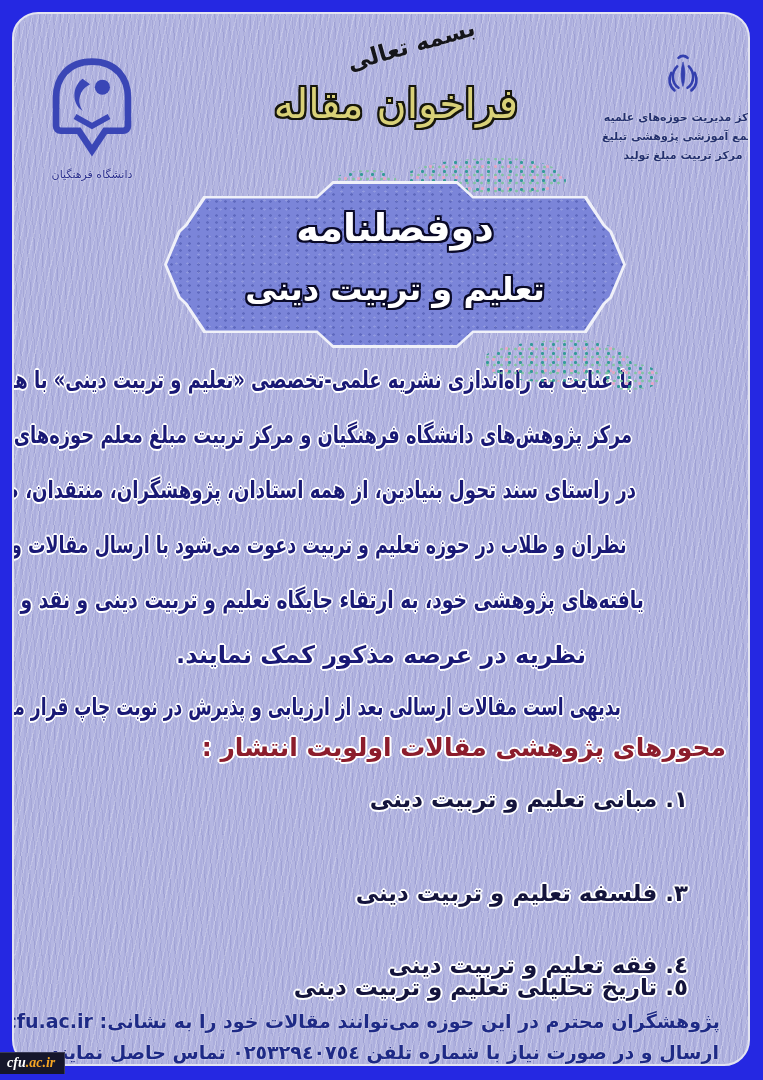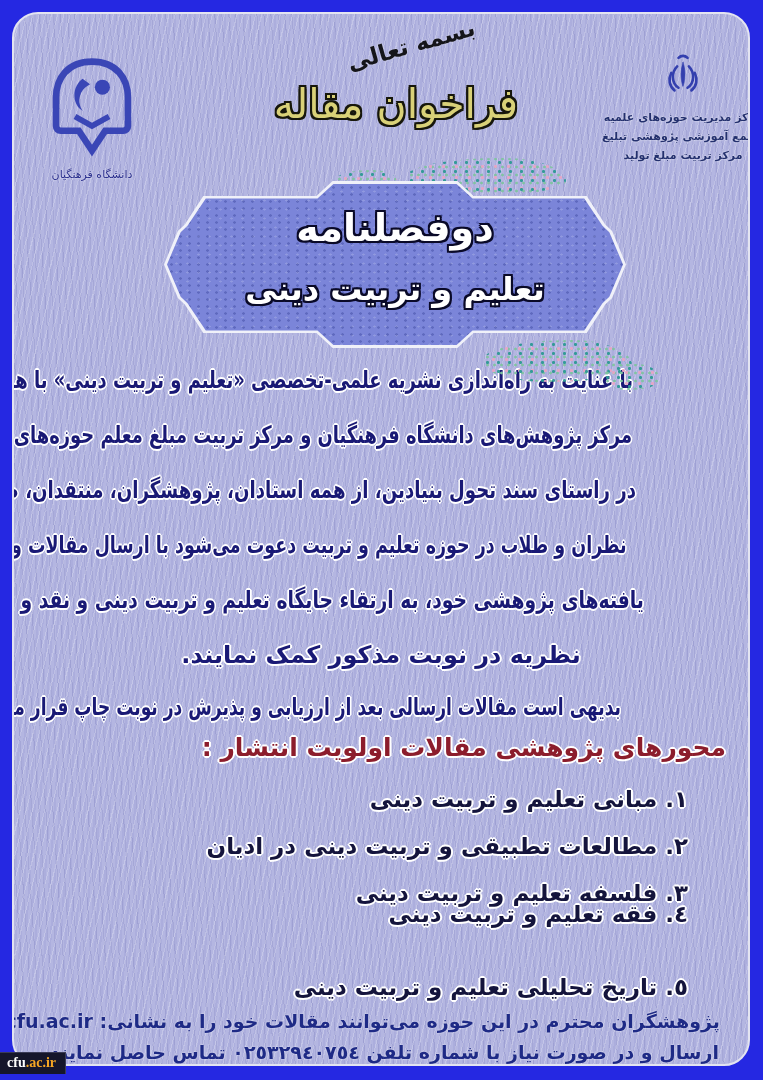--- a/index.html
+++ b/index.html
@@ -107,21 +107,21 @@
       -1px -1px #fff, 1px 1px #fff, -1px 1px #fff, 1px -1px #fff;
   }
   .footer-line {
     position:absolute; left:28px; right:28px; direction:rtl; text-align:center;
     font-size:19px; font-weight:bold; color:#1e2a86; white-space:nowrap;
     text-shadow:0 0 2px rgba(255,255,255,.8);
   }
   .watermark {
     position:absolute; left:0; top:1052px; z-index:5;
     background:#15162b; padding:2px 9px 3px 7px;
-    font-family:"Liberation Serif", serif; font-weight:bold; font-size:14px;
+    font-family:"Liberation Serif", serif; font-style:italic; font-weight:bold; font-size:14px;
     border-top:1px solid #3a3b55; border-right:1px solid #3a3b55;
   }
   .watermark .w1 { color:#ffffff; }
   .watermark .w2 { color:#f5a623; }
 </style>
 </head>
 <body>
 
 <div class="poster">
   <div class="panel">
@@ -168,28 +168,27 @@
       </div>
     </div>
     <div class="floral f-bot"></div>
     <div class="floral f-bot2"></div>
 
     <div class="body-line fit" style="top: 352px; transform: scaleX(0.748); transform-origin: center center;">با عنایت به راه‌اندازی نشریه علمی-تخصصی «تعلیم و تربیت دینی» با همکاری</div>
     <div class="body-line fit" style="top: 407px; transform: scaleX(0.745); transform-origin: center center;">مرکز پژوهش‌های دانشگاه فرهنگیان و مرکز تربیت مبلغ معلم حوزه‌های علمیه</div>
     <div class="body-line fit" style="top: 462px; transform: scaleX(0.757); transform-origin: center center;">در راستای سند تحول بنیادین، از همه استادان، پژوهشگران، منتقدان، صاحب</div>
     <div class="body-line fit" style="top: 517px; transform: scaleX(0.729); transform-origin: center center;">نظران و طلاب در حوزه تعلیم و تربیت دعوت می‌شود با ارسال مقالات و آخرین</div>
     <div class="body-line fit" style="top: 572px; transform: scaleX(0.78); transform-origin: center center;">یافته‌های پژوهشی خود، به ارتقاء جایگاه تعلیم و تربیت دینی و نقد و تولید</div>
-    <div class="body-line" style="top:627px">نظریه در نوبت مذکور کمک نمایند.</div>
+    <div class="body-line" style="top:627px">نظریه در عرصه مذکور کمک نمایند.</div>
     <div class="body-line fit" style="top: 679px; transform: scaleX(0.712); transform-origin: center center;">بدیهی است مقالات ارسالی بعد از ارزیابی و پذیرش در نوبت چاپ قرار می‌گیرند.</div>
 
     <div class="red-heading">محورهای پژوهشی مقالات اولویت انتشار :</div>
     <div class="priority-item" style="top:772px">١. مبانی تعلیم و تربیت دینی</div>
-    <div class="priority-item" style="top:819px">٢. مطالعات تطبیقی و تربیت دینی در ادیان</div>
     <div class="priority-item" style="top:866px">٣. فلسفه تعلیم و تربیت دینی</div>
-    <div class="priority-item" style="top:887px">٤. فقه تعلیم و تربیت دینی</div>
+    <div class="priority-item" style="top:938px">٤. فقه تعلیم و تربیت دینی</div>
     <div class="priority-item" style="top:960px">٥. تاریخ تحلیلی تعلیم و تربیت دینی</div>
 
     <div class="footer-line" style="top:996px">پژوهشگران محترم در این حوزه می‌توانند مقالات خود را به نشانی: tmobalegh@cfu.ac.ir</div>
     <div class="footer-line" style="top:1027px">ارسال و در صورت نیاز با شماره تلفن ٠٢٥٣٢٩٤٠٧٥٤ تماس حاصل نمایند.</div>
   </div>
 
   <div class="watermark"><span class="w1">cfu</span><span class="w2">.ac.ir</span></div>
 </div>
 
 </body></html>

